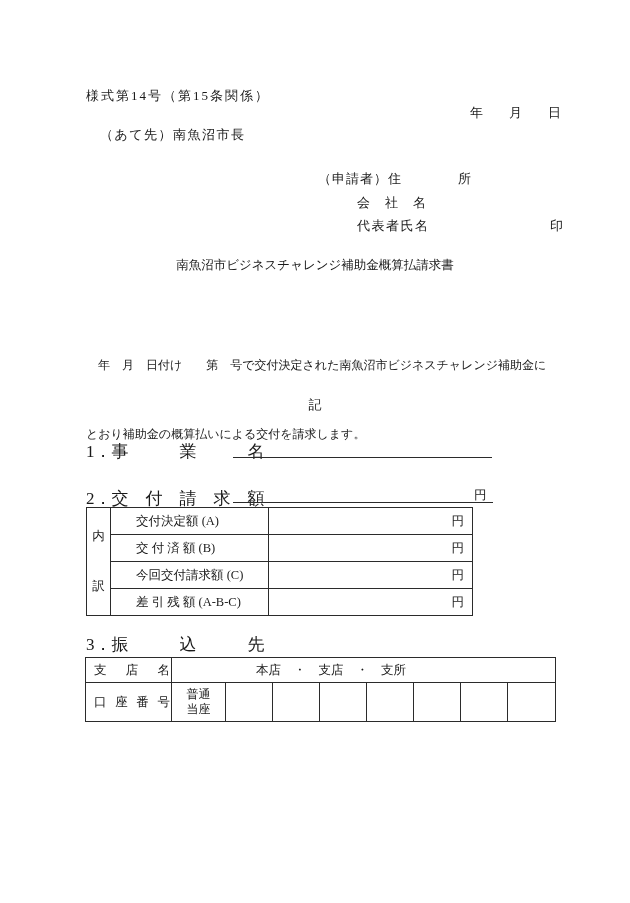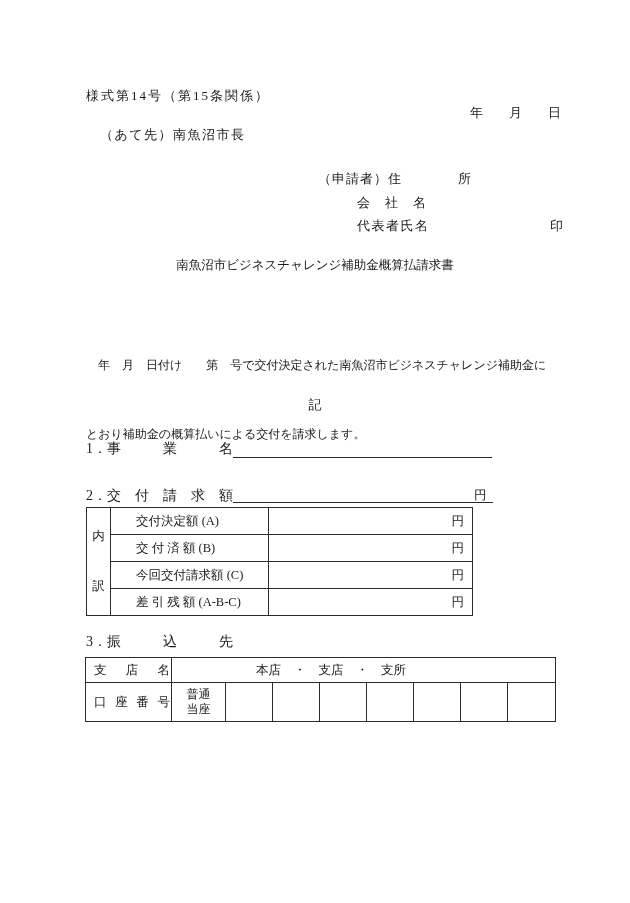--- a/index.html
+++ b/index.html
@@ -20,21 +20,21 @@
   .app-line3 { left:357px; top:217px; font-size:13px; letter-spacing:1.5px; }
   .seal      { left:550px; top:217px; font-size:13px; }
 
   .doc-title { left:0; top:257px; width:630px; text-align:center; font-size:12.5px; }
 
   .body-par  { left:86px; top:308px; font-size:12px; line-height:23px; }
   .body-par div { white-space:pre; }
 
   .ki { left:0; top:396px; width:630px; text-align:center; font-size:13px; }
 
-  .sec  { font-size:14px; white-space:pre; }
+  .sec  { font-size:17px; white-space:pre; }
   .sec1 { left:86px; top:440px; }
   .sec2 { left:86px; top:487px; }
   .sec3 { left:86px; top:633px; }
 
   .uline { position:absolute; height:0; border-top:1px solid #2b2b2b; }
   .uline1 { left:233px; top:457px; width:259px; }
   .uline2 { left:233px; top:502px; width:260px; }
   .yen2   { left:474px; top:487px; font-size:12.5px; }
 
   table { border-collapse:collapse; table-layout:fixed; position:absolute; }

